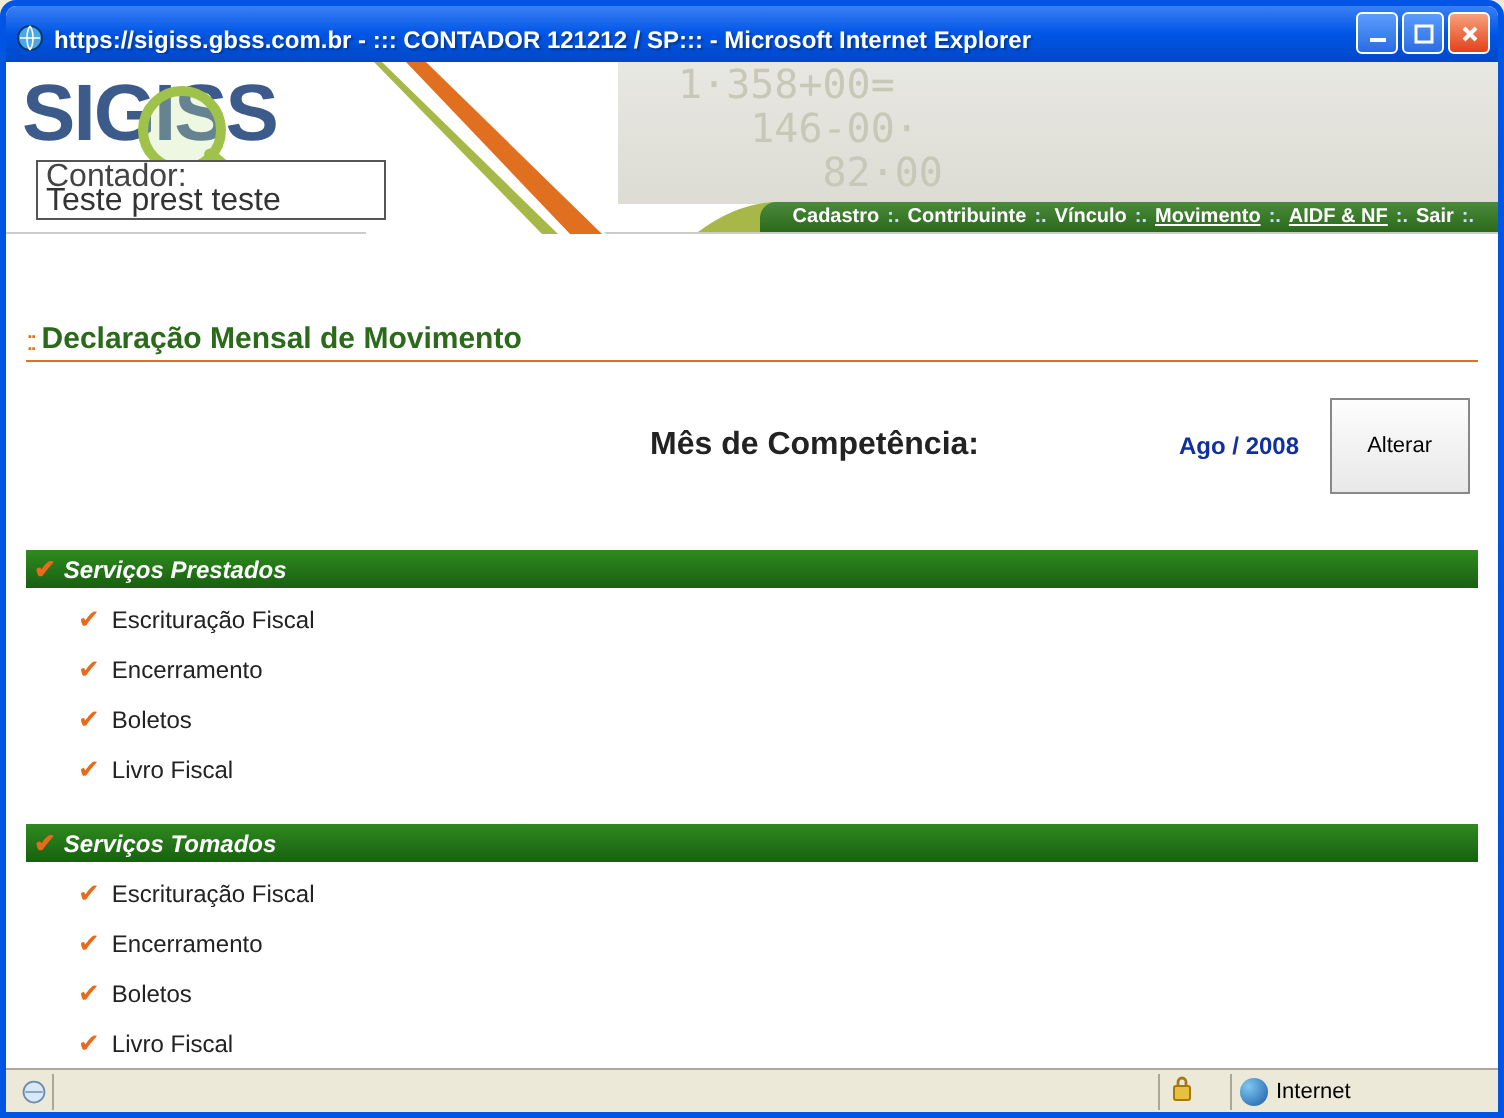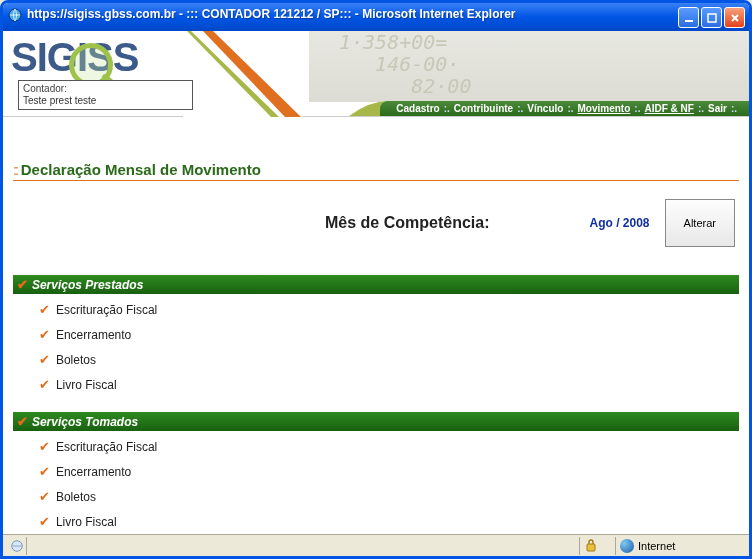--- a/index.html
+++ b/index.html
@@ -17,21 +17,21 @@
   height: 559px;
   display: flex;
   flex-direction: column;
   background: #fff;
 }
 .titlebar {
   background: linear-gradient(to bottom, #3a80f5 0%, #0055e5 50%, #0048c8 100%);
   color: #fff;
   height: 28px;
   display: flex;
-  align-items: flex-start;
+  align-items: flex-end;
   padding: 4px 4px;
   border-radius: 5px 5px 0 0;
 }
 .titlebar .ie-icon {
   width: 16px; height: 16px;
   margin-right: 4px;
   display: inline-flex;
   align-items: center;
   justify-content: center;
 }
@@ -115,21 +115,20 @@
   position: absolute;
   right: 0; top: 0;
   width: 440px; height: 71px;
   background: linear-gradient(to bottom, #e8e8e2, #dcdcd4);
   overflow: hidden;
   color: #c8c8b8;
   font-size: 20px;
   font-family: monospace;
   line-height: 22px;
   padding-left: 30px;
-  font-style: italic;
 }
 
 .nav-strip {
   position: absolute;
   bottom: 0;
   right: 0;
   left: 0;
   height: 16px;
 }
 .nav-tabs {
@@ -157,21 +156,21 @@
   height: 15px;
   overflow: hidden;
 }
 
 .info-box {
   position: absolute;
   left: 18px;
   top: 80px;
   width: 175px;
   border: 1px solid #555;
-  font-size: 10px;
+  font-size: 16px;
   padding: 2px 4px;
   line-height: 12px;
   background: #fff;
   color: #333;
 }
 .info-box .lbl{ color:#444; }
 
 .page-body {
   padding: 44px 10px 10px 10px;
   flex: 1;

